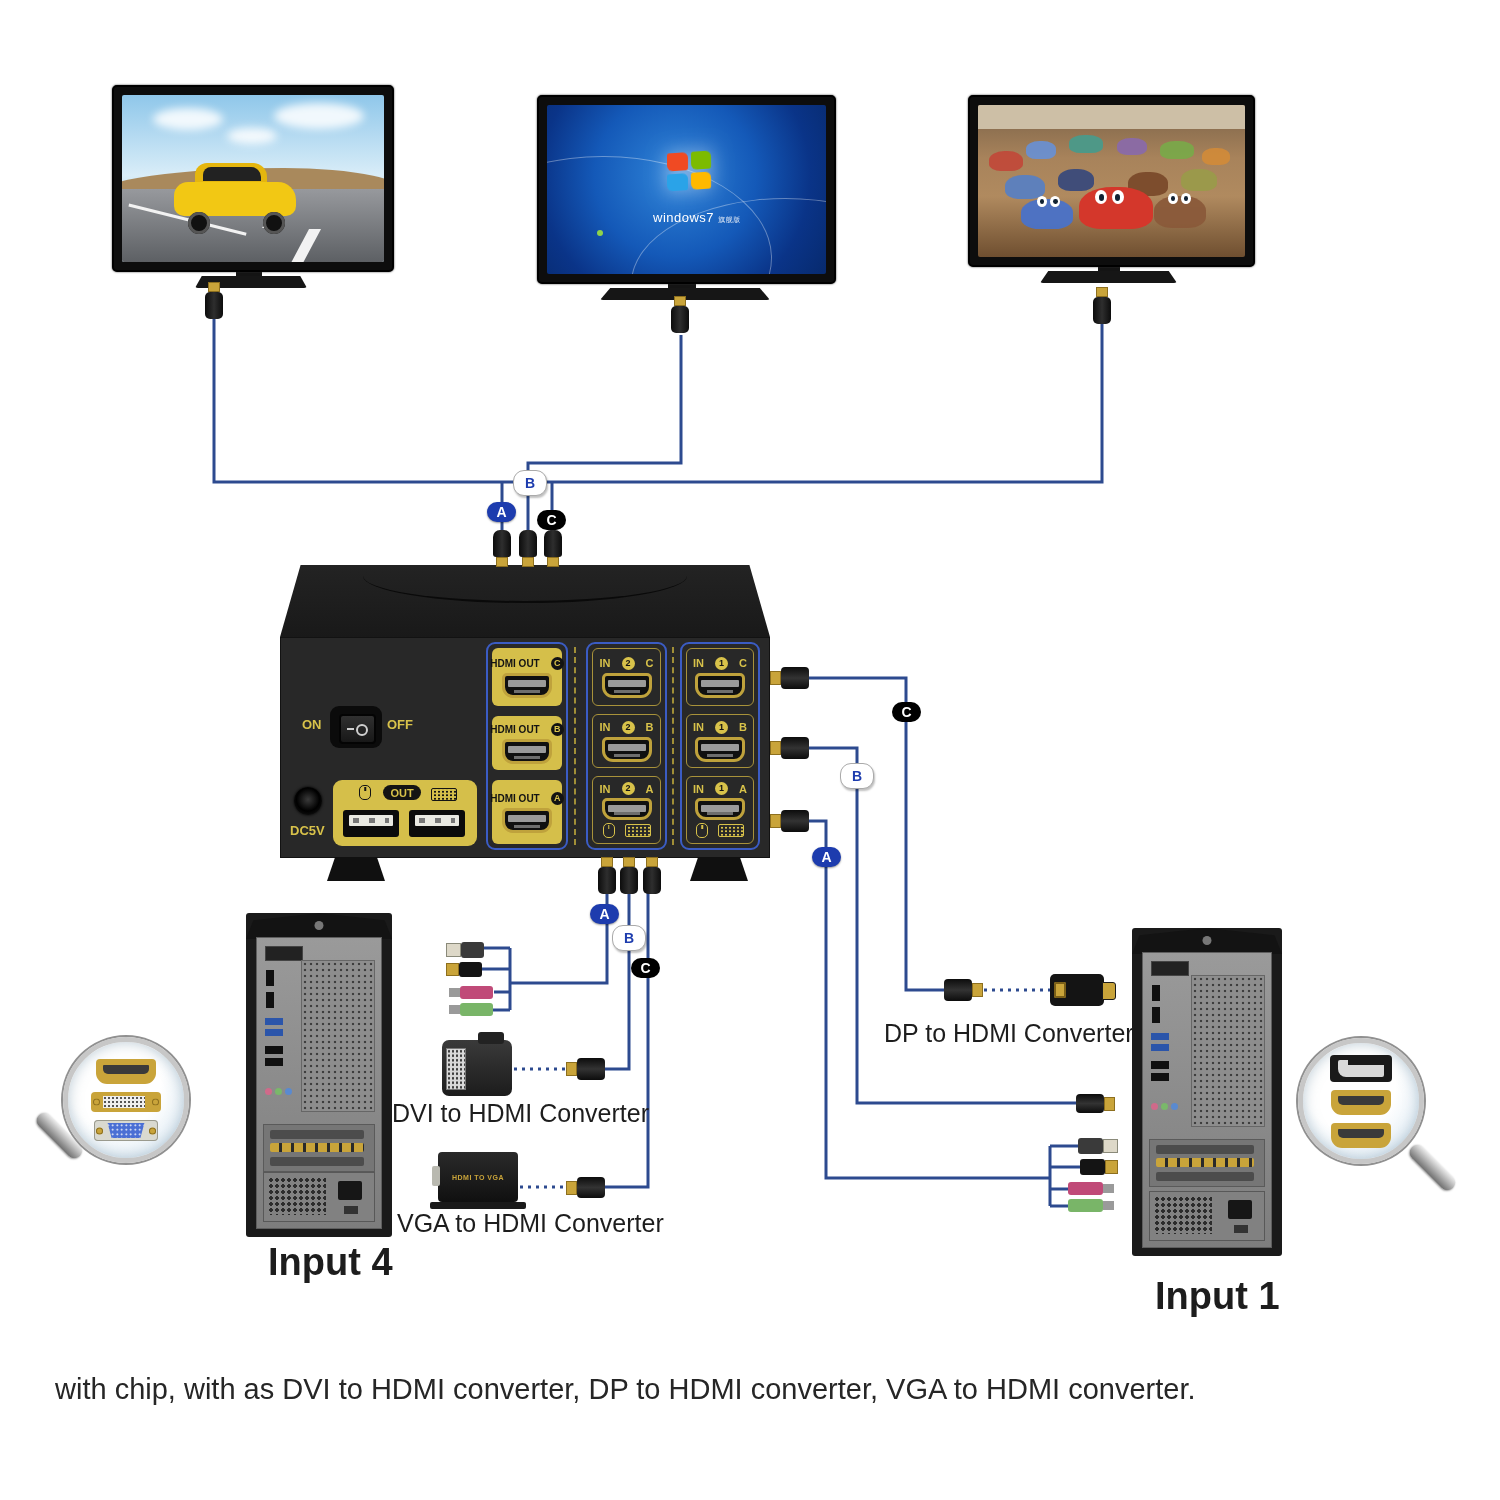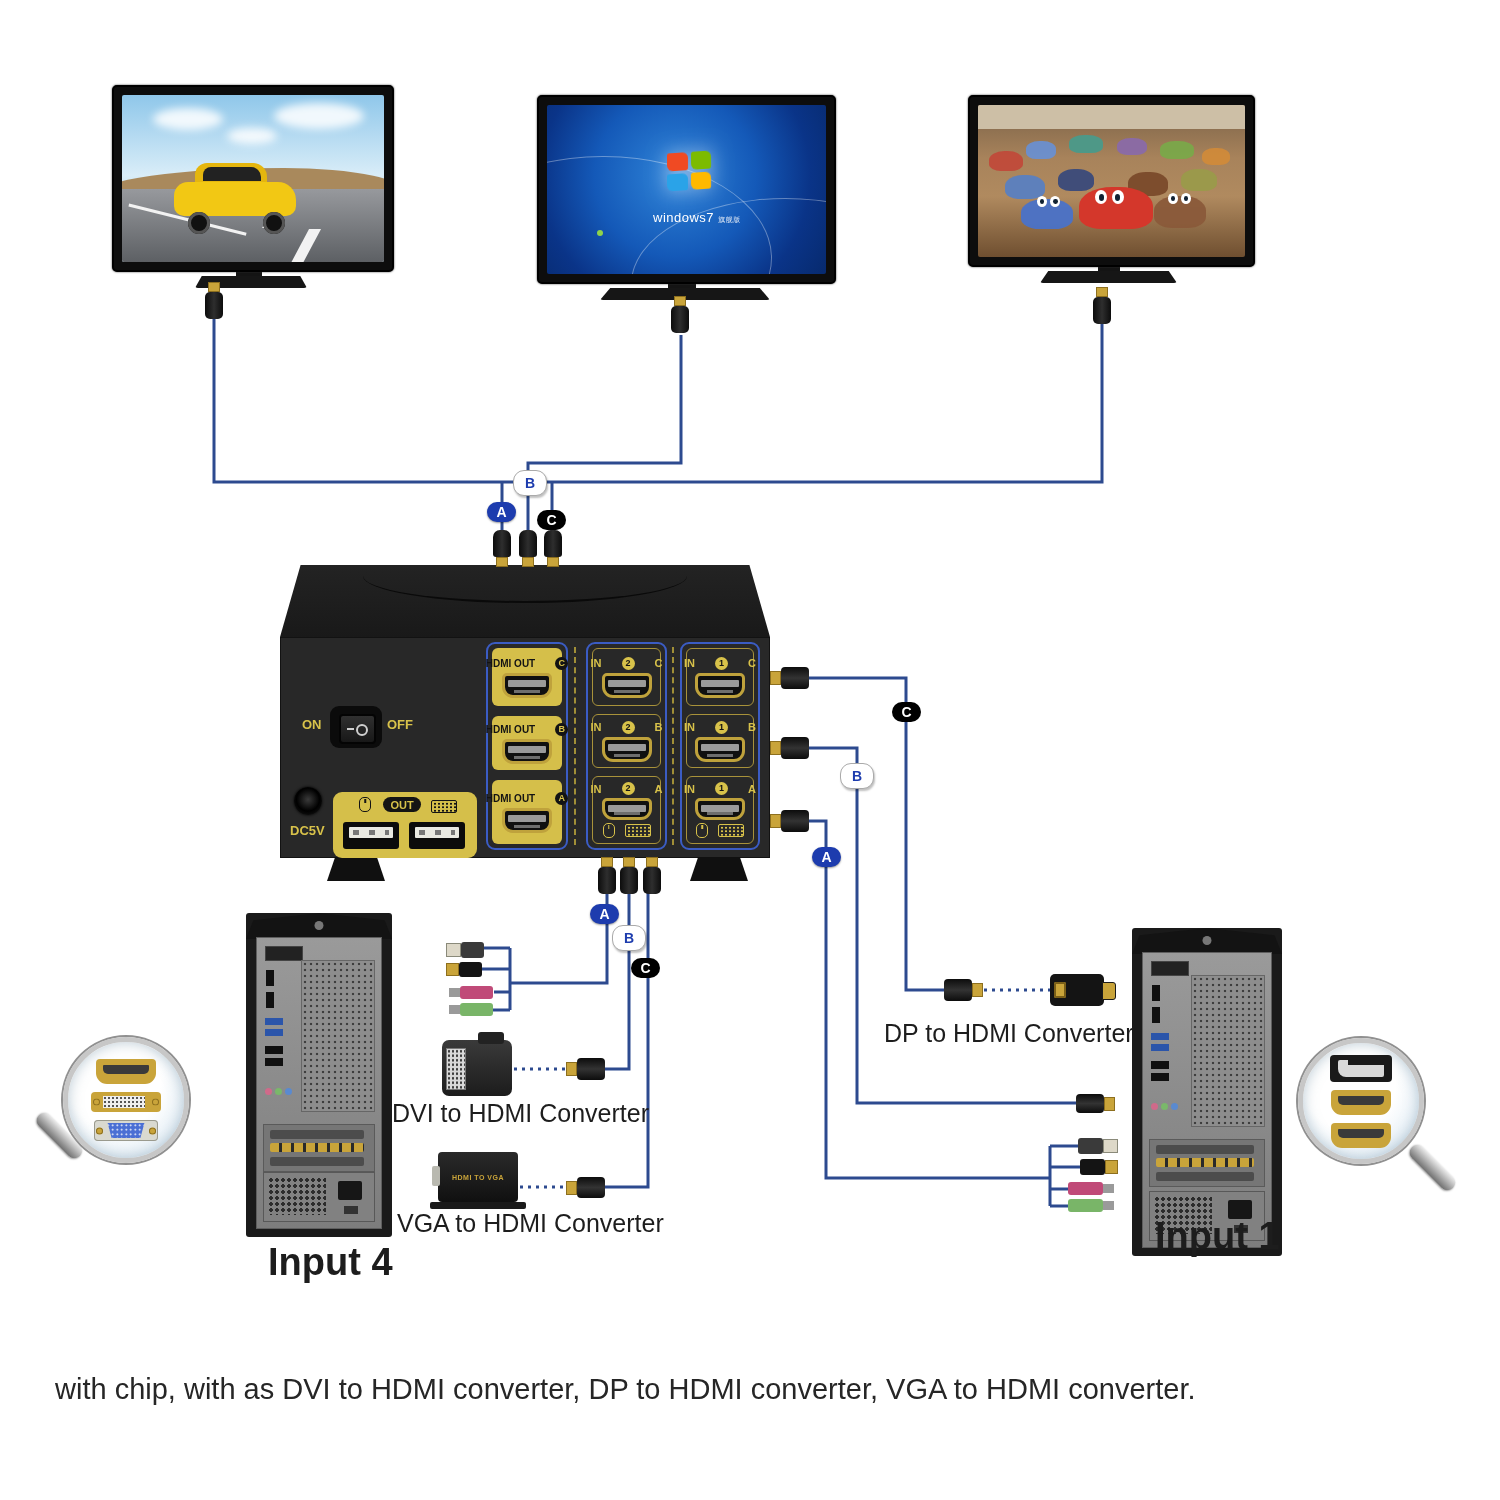--- a/index.html
+++ b/index.html
@@ -68,21 +68,21 @@
   .usbpatch{position:absolute;background:#d5bf4a;border-radius:9px;}
   .outbadge{position:absolute;background:#141414;color:#d8c24a;border-radius:8px;font-weight:bold;font-size:11px;display:flex;align-items:center;justify-content:center;}
   .usbport{position:absolute;width:56px;height:27px;background:#0b0b0b;border-radius:3px;}
   .usbport::after{content:'';position:absolute;left:6px;right:6px;top:5px;height:11px;background:#e9e9e2;border-radius:1px;}
   .usbport::before{content:'';position:absolute;left:10px;right:10px;top:8px;height:5px;background:repeating-linear-gradient(90deg,#777 0 6px,transparent 6px 16px);z-index:1;}
   .kcol{position:absolute;border:2.5px solid #3b5cc4;border-radius:9px;display:flex;flex-direction:column;justify-content:space-between;padding:4px;box-sizing:border-box;}
   .vsep{position:absolute;width:0;border-left:2px dashed #b7a23a;opacity:.85;}
   .cell{box-sizing:border-box;border-radius:6px;display:flex;flex-direction:column;align-items:center;justify-content:center;gap:3px;}
   .cell.out{background:#d5bf4a;}
   .cell.inp{border:1.5px solid #a8923a;}
-  .plabel{display:flex;align-items:center;gap:20px;font-weight:bold;white-space:nowrap;}
+  .plabel{display:flex;align-items:center;gap:11px;font-weight:bold;white-space:nowrap;}
   .cell.out .plabel{color:#131313;font-size:10px;}
   .cell.inp .plabel{color:#d8c24a;font-size:11px;}
   .circ{width:13px;height:13px;border-radius:50%;font-size:9px;font-weight:bold;text-align:center;line-height:13px;display:inline-block;}
   .circ.dark{background:#131313;color:#d8c24a;}
   .circ.gold{background:#d8c24a;color:#131313;}
   .hport{width:50px;height:25px;background:#101010;border:3px solid #bfa23c;border-radius:5px 5px 11px 11px;position:relative;box-sizing:border-box;}
   .hport::after{content:'';position:absolute;left:3px;right:3px;top:4px;height:7px;background:#9a9a9a;border-radius:1px;}
   .hport::before{content:'';position:absolute;left:9px;right:9px;bottom:2px;height:3px;background:#6e6e6e;}
   .icrow{display:flex;gap:10px;align-items:center;}
   .ic-mouse{width:10px;height:13px;border:1.5px solid currentColor;border-radius:5px;position:relative;display:inline-block;}
@@ -262,21 +262,21 @@
       <div class="btn">
           <div class="dash"></div>
           <div class="ring"></div>
         </div>
     </div>
     <span class="abs ytext" style="left:107px;top:152px;font-size:13px">OFF</span>
 
     <div class="dcjack" style="left:14px;top:222px"></div>
     <span class="abs ytext" style="left:10px;top:258px;font-size:13px">DC5V</span>
 
-    <div class="usbpatch" style="left:53px;top:227px;width:144px;height:66px">
+    <div class="usbpatch" style="left:53px;top:215px;width:144px;height:66px">
       <span class="abs" style="left:26px;top:5px;color:#141414"><span class="ic-mouse"></span></span>
       <div class="outbadge" style="left:50px;top:5px;width:38px;height:15px">OUT</div>
       <span class="abs" style="left:98px;top:7px;color:#141414"><span class="ic-kbd"></span></span>
       <div class="usbport" style="left:10px;top:30px"></div>
       <div class="usbport" style="left:76px;top:30px"></div>
     </div>
 
     <div class="kcol" style="left:206px;top:77px;width:82px;height:208px">
       <div class="cell out" style="height:58px">
         <div class="plabel">
@@ -527,21 +527,21 @@
           <b class="gold" style="top:18px"></b>
           <b style="top:32px"></b>
       </div>
       <div class="tw-psu">
           <div class="holes"></div>
           <div class="inlet"></div>
           <div class="sw"></div>
         </div>
     </div>
   </div>
-  <div class="inputlabel" style="left:1155px;top:1215px">Input 1</div>
+  <div class="inputlabel" style="left:1155px;top:1275px">Input 1</div>
 
   <div class="mag-handle" style="left:22px;top:1148px;width:58px;transform:rotate(45deg);transform-origin:right center"></div>
   <div class="mag" style="left:63px;top:1037px;width:116px;height:116px">
     <div class="mg-hdmi"></div>
     <div class="mg-dvi">
         <i style="left:2px"></i>
         <i style="right:2px"></i>
       </div>
     <div class="mg-vga">
         <i style="left:2px"></i>

